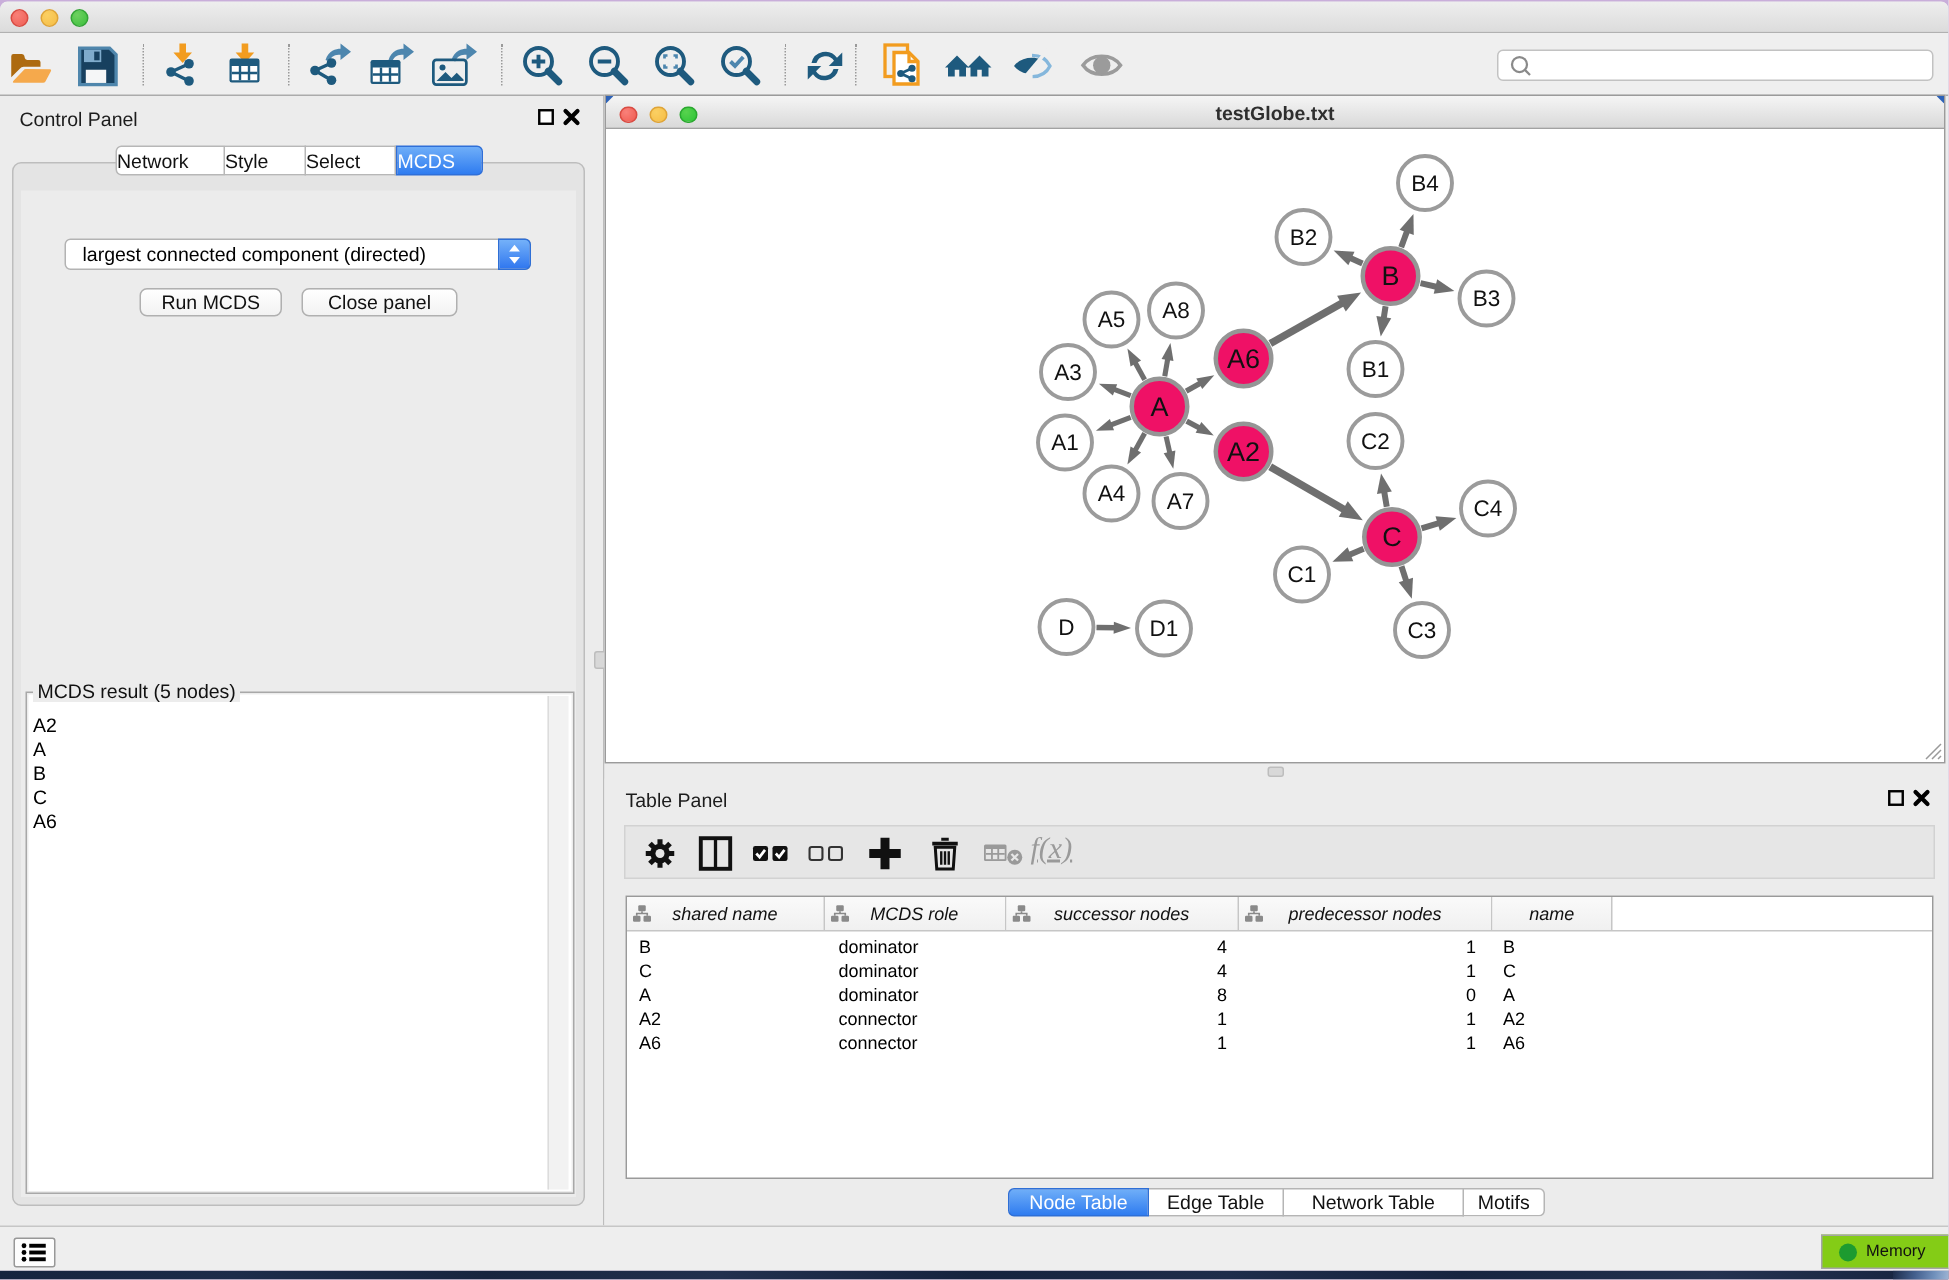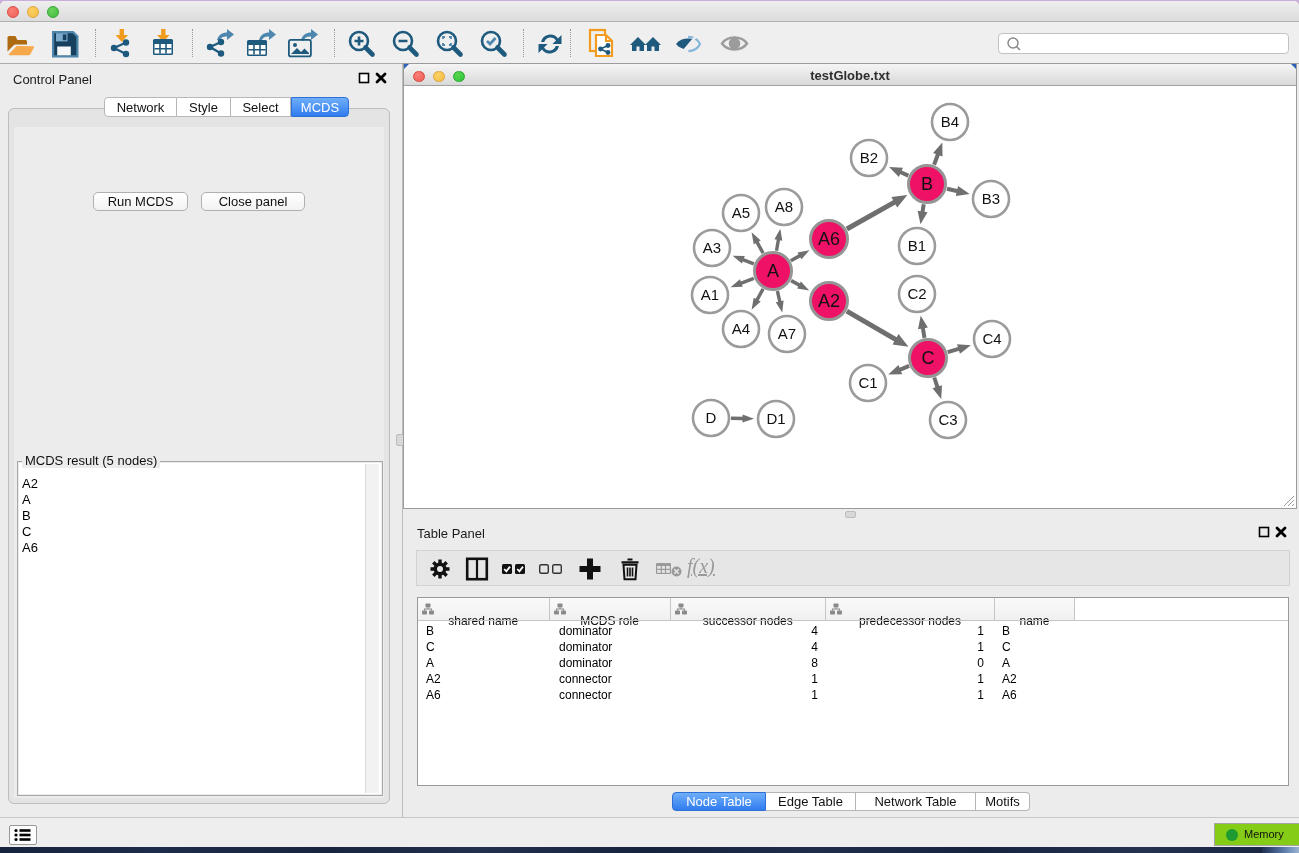--- a/index.html
+++ b/index.html
@@ -17,42 +17,42 @@
 #toolbar { left:0; top:21px; width:1299px; height:42px; background:#efefef; border-bottom:1px solid #ababab; }
 .sep { position:absolute; top:7px; height:28px; width:0; border-left:1px dotted #9a9a9a; }
 .ticon { position:absolute; top:8px; }
 #searchbox { position:absolute; left:998px; top:11px; width:291px; height:21px; background:#fff; border:1px solid #c2c2c2; border-radius:4px; }
 
 #leftpanel { left:0; top:63px; width:402px; height:753px; background:#ececec; }
 #vdivider { left:402px; top:63px; width:1px; height:753px; background:#bdbdbd; }
 #rightarea { left:403px; top:63px; width:896px; height:753px; background:#ececec; }
 .paneltitle { font-size:13px; color:#1c1c1c; }
 
-.tab { position:absolute; top:33px; height:20px; border:1px solid #b7b7b7; background:#fff; color:#111; font-size:13px; text-align:center; line-height:19px;margin-left:27px; }
+.tab { position:absolute; top:33px; height:20px; border:1px solid #b7b7b7; background:#fff; color:#111; font-size:13px; text-align:left; line-height:19px; }
 .tab.sel { background:linear-gradient(#6faef8,#2f7cf0); border-color:#2f6fd8; color:#fff; }
 #tabbox { left:8px; top:44px; width:382px; height:696px; border:1px solid #bdbdbd; border-radius:6px; background:#e4e4e4; }
 #tabbox-inner { left:14px; top:63px; width:370px; height:671px; background:#ececec; }
 .btn { position:absolute; background:linear-gradient(#ffffff,#f2f2f2); border:1px solid #b0b0b0; border-radius:5px; font-size:13px; color:#111; text-align:center; }
 
 #fieldset { left:17px; top:397px; width:366px; height:335px; border:1px solid #a8a8a8; }
 #fieldlegend { left:22px; top:389px; padding:0 3px; background:#ececec; font-size:13px; color:#111; }
 #mcdslist { left:19px; top:399px; padding-top:13px; width:362px; height:331px; background:#fff; font-size:13px; color:#000; }
 #mcdslist div { height:16px; line-height:16px; padding-left:3px; }
 #listscroll { left:365px; top:400px; width:14px; height:329px; background:#f2f2f2; border-left:1px solid #dcdcdc; }
 
 #netwin { left:403px; top:62px; width:894px; height:446px; border:1px solid #9b9b9b; background:#fff; }
 #nettitle { position:absolute; left:0; top:0; width:100%; height:22px; background:linear-gradient(#f5f5f5,#d9d9d9); border-bottom:1px solid #a2a2a2; }
 #nettitle .title { position:absolute; left:0; right:0; top:4px; text-align:center; font-size:13px; font-weight:bold; color:#2e2e2e; }
 .tl2 { position:absolute; top:6.5px; width:11.5px; height:11.5px; border-radius:50%; }
 
 #tablepanel { left:403px; top:518px; width:896px; height:298px; background:#ececec; }
 #tbtoolbar { position:absolute; left:13px; top:31px; width:874px; height:36px; background:#e6e6e6; border:1px solid #d2d2d2; }
 #tablebox { position:absolute; left:14px; top:78px; width:872px; height:189px; background:#fff; border:1px solid #9a9a9a; }
 .th { position:absolute; top:0; height:22px; background:linear-gradient(#fafafa,#f0f0f0); border-right:1px solid #c6c6c6; font-size:12px; color:#111; }
-.th span { position:absolute; top:16px; width:100%; text-align:center; }
+.th span { position:absolute; top:4px; width:100%; text-align:center;font-style:italic; }
 .trow { position:absolute; font-size:12px; color:#000; height:16px; line-height:16px; }
 
 .seg { position:absolute; top:273px; height:19px; border:1px solid #b5b5b5; border-left:none; background:#fff; font-size:13px; color:#111; text-align:center; line-height:18px; }
 
 #statusbar { left:0; top:816px; width:1299px; height:30px; background:#eeeeee; border-top:1px solid #c6c6c6; }
 #memorybtn { position:absolute; left:1214px; top:5px; width:91px; height:23px; background:#84cc16; border:1px solid #a5a5a5; font-size:11px; color:#111; }
 #listbtn { position:absolute; left:9px; top:7px; width:28px; height:20px; background:#fdfdfd; border:1px solid #989898; border-radius:2px; }
 </style>
 </head>
 <body>
@@ -192,20 +192,29 @@
         <rect x="1.5" y="1.5" width="9" height="9" fill="#fff" stroke="#000" stroke-width="1.6"></rect>
         <path d="M19 2 L27 10 M27 2 L19 10" stroke="#000" stroke-width="2.8" stroke-linecap="round"></path>
       </svg>
     <div id="tabbox" class="abs"></div>
     <div id="tabbox-inner" class="abs"></div>
     <div class="tab" style="left:77px; width:73px; border-radius:4px 0 0 4px;">Network</div>
     <div class="tab" style="left:150px; width:54px; border-left:none;">Style</div>
     <div class="tab" style="left:204px; width:60px; border-left:none;">Select</div>
     <div class="tab sel" style="left:264px; width:58px; border-radius:0 4px 4px 0;">MCDS</div>
     <div class="abs" style="left:43px; top:95px; width:311px; height:21px; top:95px;"></div>
+    <div class="abs" id="dropdown" style="left:43px; top:95px; width:311px; height:21px; background:#fff; border:1px solid #b3b3b3; border-radius:4px;">
+      <div style="position:absolute; left:11px; top:2px; font-size:13px; color:#000;">largest connected component (directed)</div>
+      <div style="position:absolute; right:-1px; top:-1px; width:22px; height:21px; border-radius:0 4px 4px 0; background:linear-gradient(#74b1f9,#3077ef); border:1px solid #2e6fd6;">
+        <svg width="20" height="19" viewBox="0 0 20 19">
+            <path d="M10 3.2 L13.6 7.6 L6.4 7.6 Z" fill="#fff"></path>
+            <path d="M10 15.8 L13.6 11.4 L6.4 11.4 Z" fill="#fff"></path>
+          </svg>
+      </div>
+    </div>
     <div class="btn" style="left:93px; top:128px; width:95px; height:19px; line-height:18px;">Run MCDS</div>
     <div class="btn" style="left:201px; top:128px; width:104px; height:19px; line-height:18px;">Close panel</div>
     <div id="fieldset" class="abs"></div>
     <div id="mcdslist" class="abs">
         <div>A2</div>
         <div>A</div>
         <div>B</div>
         <div>C</div>
         <div>A6</div>
       </div>

